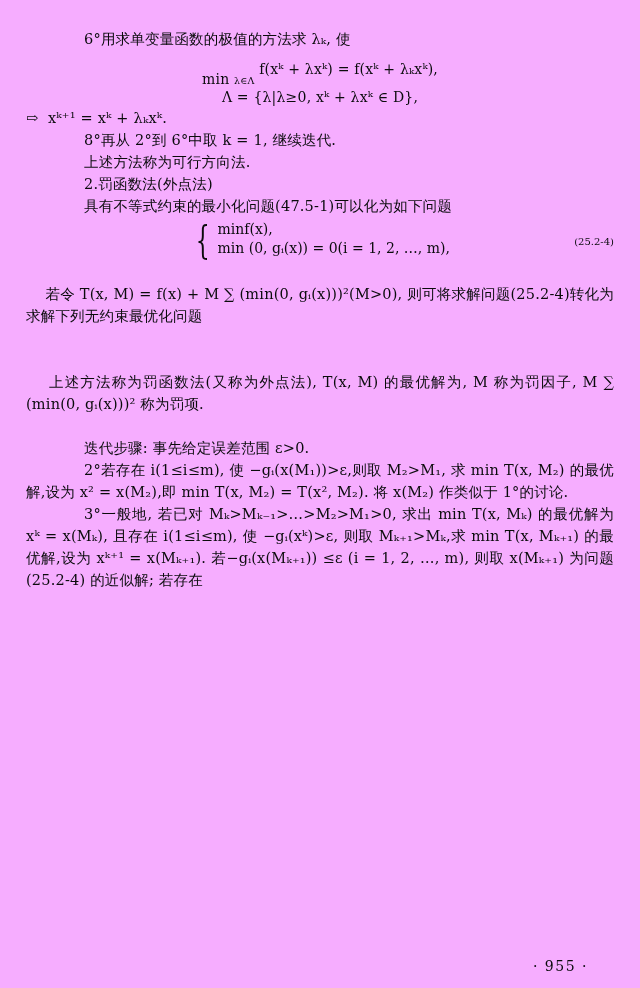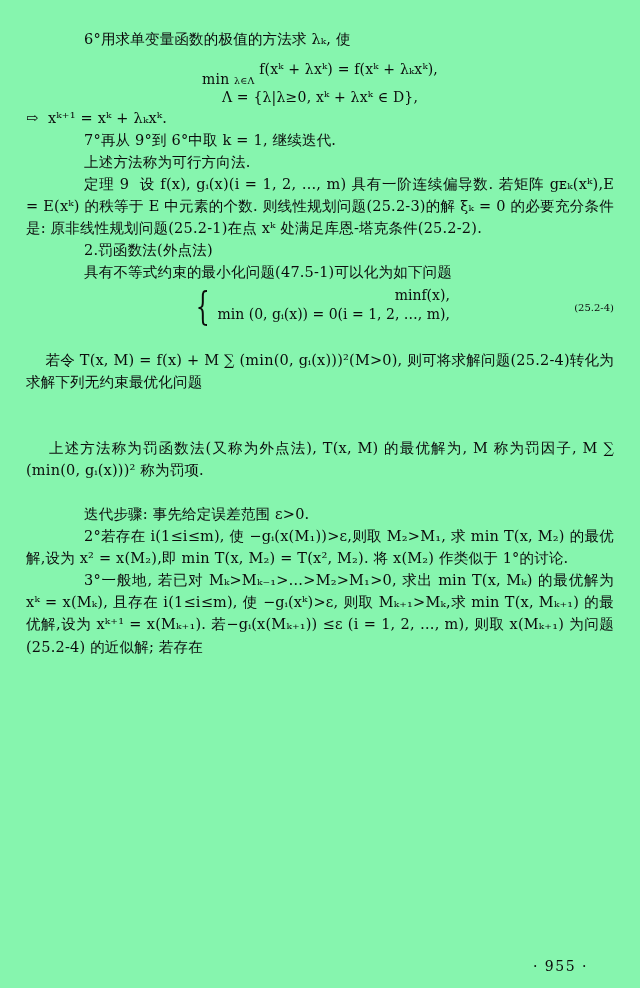--- a/index.html
+++ b/index.html
@@ -13,21 +13,21 @@
     font-family: "DejaVu Serif", serif;
     color: #111;
     overflow: hidden;
   }
   .page {
     position: relative;
     width: 640px;
     height: 988px;
     box-sizing: border-box;
     padding: 28px 26px 10px 26px;
-    background: #86efac;
+    background: #f0abfc;
     filter: contrast(1.05);
   }
   .line {
     font-size: 14.5px;
     line-height: 1.52;
     letter-spacing: 0.2px;
     white-space: pre-wrap;
     text-align: justify;
   }
   .indent2 { text-indent: 58px; }
@@ -56,21 +56,21 @@
     margin: 2px 0;
   }
   .brace {
     font-size: 40px;
     line-height: 0.82;
     transform: scaleX(0.55);
     display: inline-block;
   }
   .brace-lines {
     display: inline-block;
-    text-align: right;
+    text-align: left;
     font-size: 14px;
     line-height: 1.35;
   }
   .minblock {
     display: inline-block;
     text-align: center;
     vertical-align: middle;
     margin-top: 19px;
   }
   .minblock .op { font-size: 14px; line-height: 1; }
@@ -95,25 +95,24 @@
       <span class="op">min</span>
       <span class="sub">λ∈Λ</span>
     </span>
     <span>f(xᵏ + λxᵏ) = f(xᵏ + λₖxᵏ),</span>
   </div>
 
   <div class="mathline">Λ = {λ|λ≥0, xᵏ + λxᵏ ∈ D},</div>
 
   <div class="line" style="text-indent:0">⇨  xᵏ⁺¹ = xᵏ + λₖxᵏ.</div>
 
-  <div class="line indent2">7°再从 9°到 6°中取 k = 1, 继续迭代.</div>
+  <div class="line indent2">8°再从 2°到 6°中取 k = 1, 继续迭代.</div>
 
   <div class="line indent2">上述方法称为可行方向法.</div>
 
-  <div class="line indent2">定理 9  设 f(x), gᵢ(x)(i = 1, 2, …, m) 具有一阶连续偏导数. 若矩阵 gᴇₖ(xᵏ),E = E(xᵏ) 的秩等于 E 中元素的个数. 则线性规划问题(25.2-3)的解 ξₖ = 0 的必要充分条件是: 原非线性规划问题(25.2-1)在点 xᵏ 处满足库恩-塔克条件(25.2-2).</div>
 
   <div class="line indent2">2.罚函数法(外点法)</div>
 
   <div class="line indent2">具有不等式约束的最小化问题(47.5-1)可以化为如下问题</div>
 
   <div class="eqrow">
     <div class="brace-block">
       <span class="brace">{</span>
       <span class="brace-lines">
         <span style="display:block">minf(x),</span>

